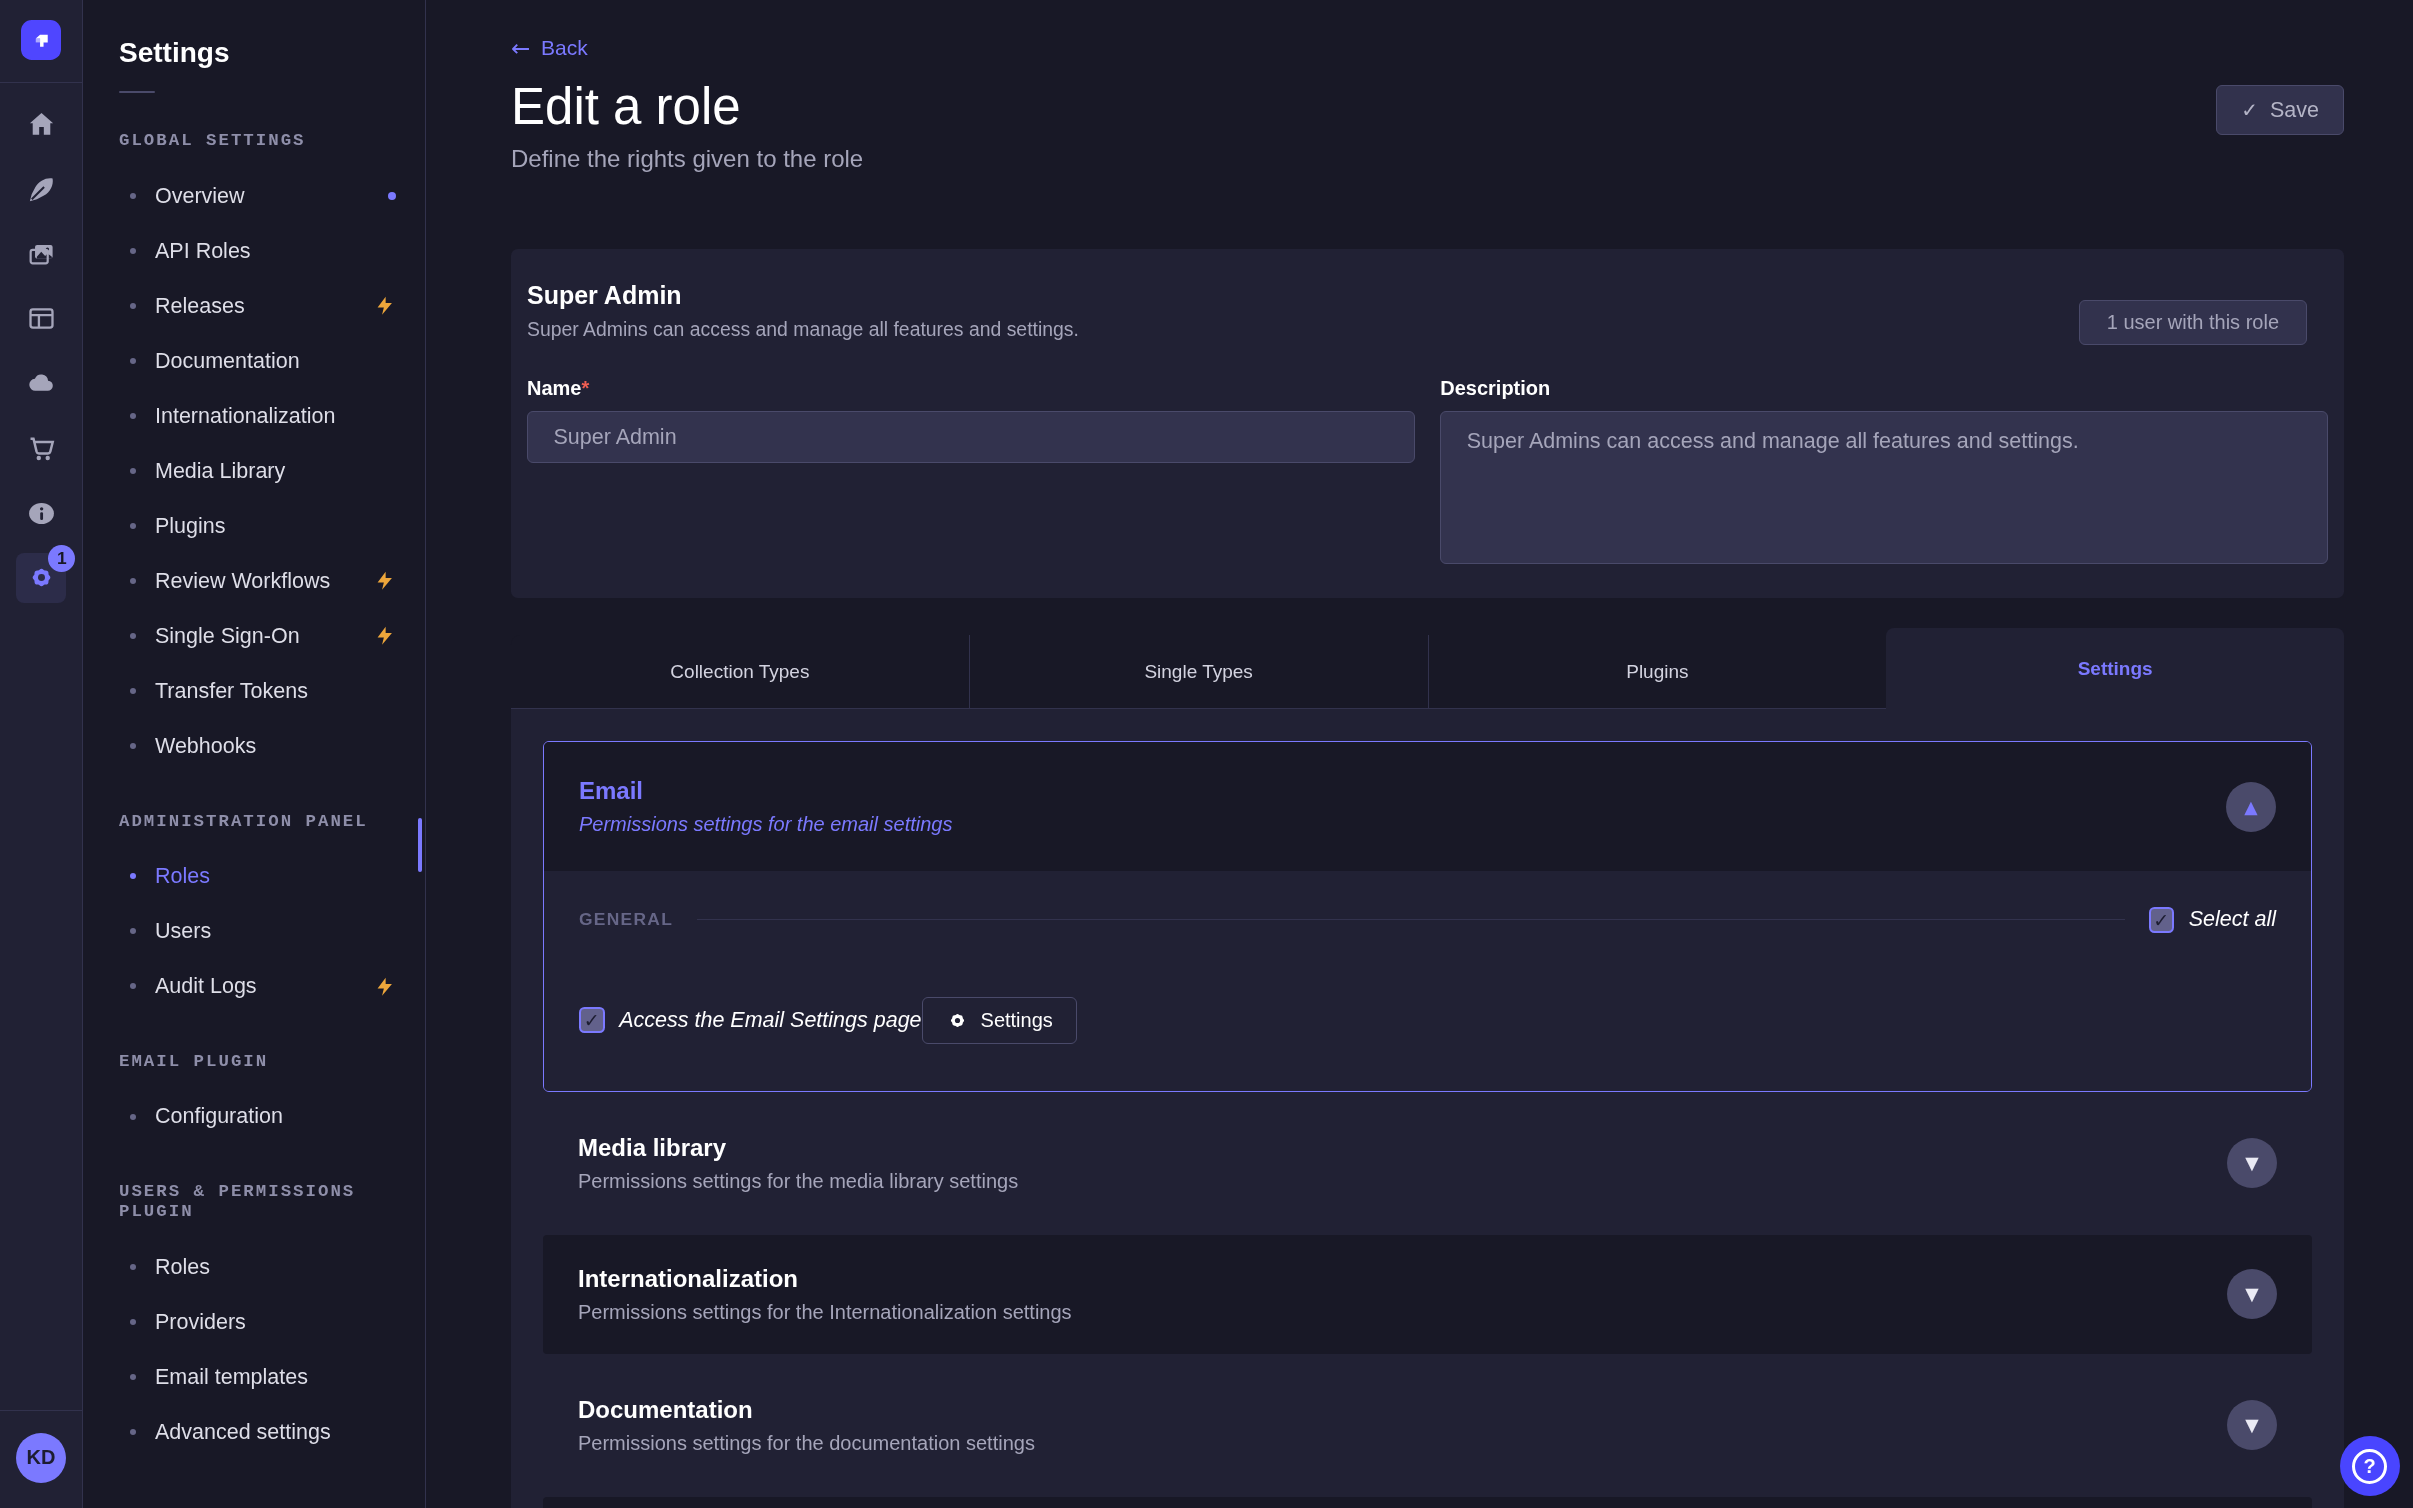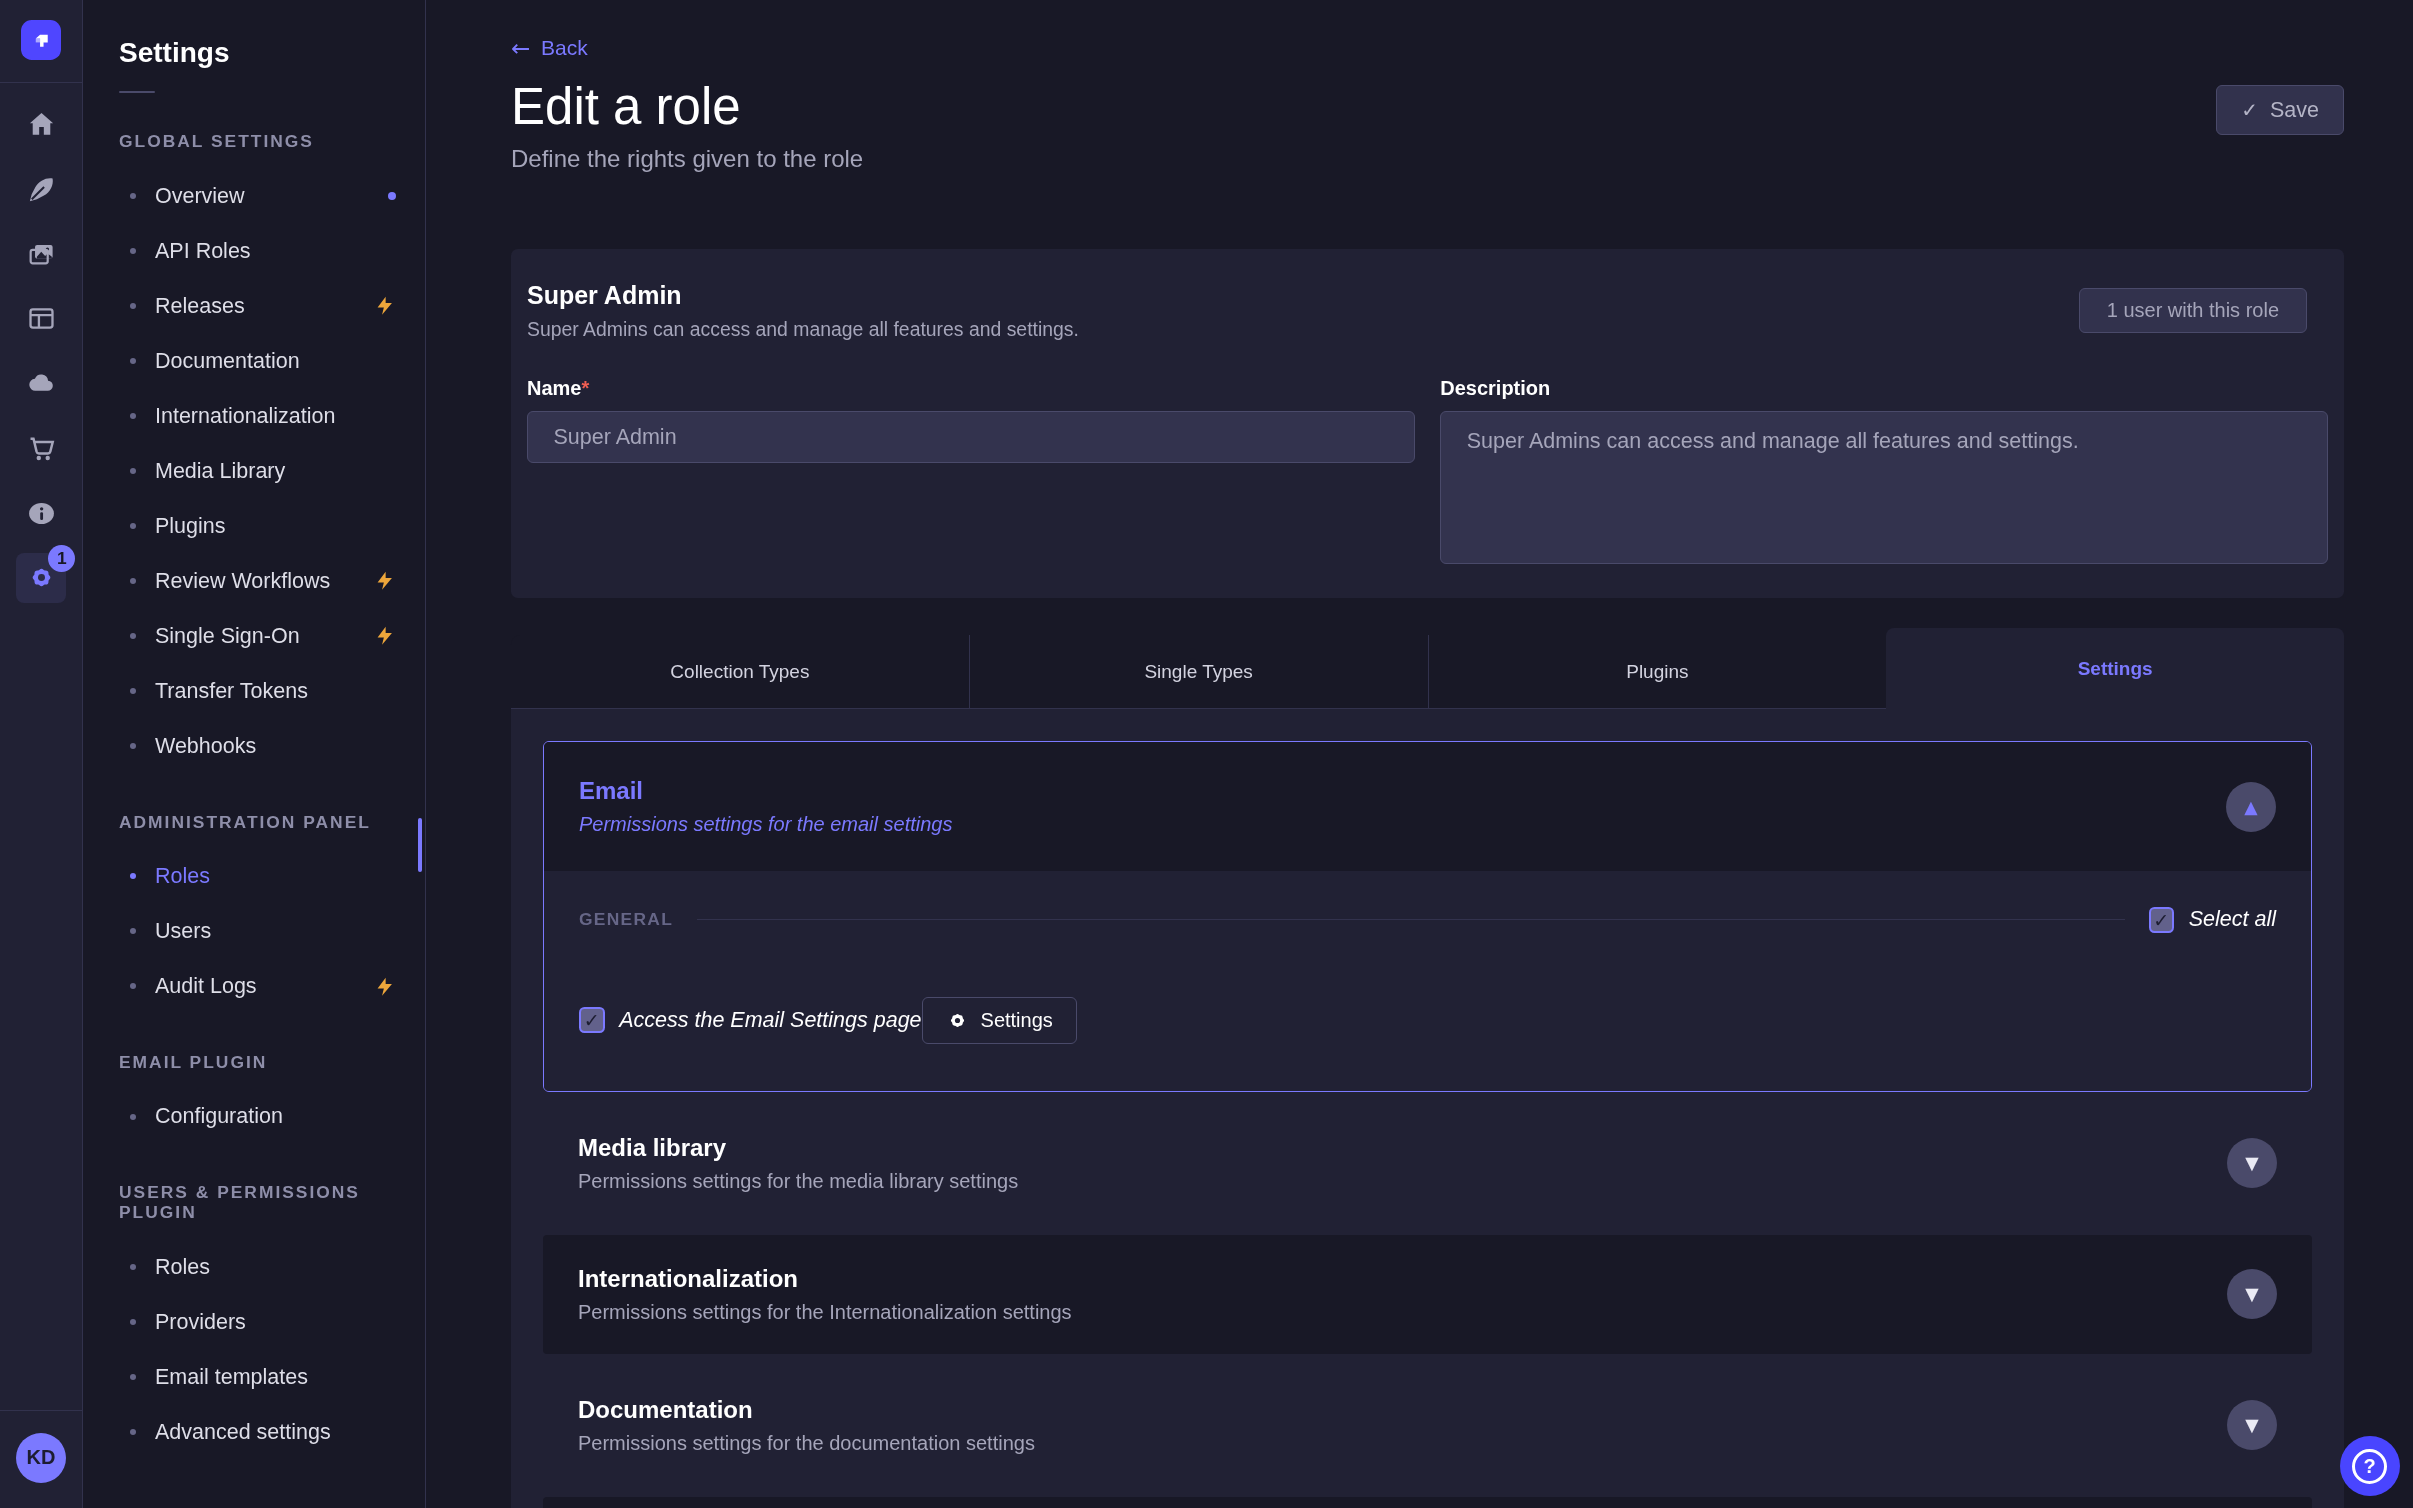--- a/index.html
+++ b/index.html
@@ -26,21 +26,21 @@
   .avatar { width:50px; height:50px; border-radius:50%; background:#7b79ff; color:#1d1d31;
     font-size:20px; font-weight:bold; display:flex; align-items:center; justify-content:center; cursor:pointer; }
 
   
   .subnav { width:343px; background:#181826; border-right:1.3px solid #32324d;
     flex-shrink:0; position:relative; padding-top:38px; }
   .subnav-title { margin-left:36px; font-size:28px; font-weight:bold; line-height:29.5px; }
   .subnav-divider { width:36px; height:2.7px; background:#4a4a6a; border-radius:1.3px;
     margin:23px 0 0 36px; }
   .section-heading { margin:38px 36px 17.4px 36px; font-size:17.4px; font-weight:bold;
-    letter-spacing:2px; color:#8e8ea9; line-height:20px; }
+    letter-spacing:2px; color:#8e8ea9; line-height:20px;font-family:Liberation Mono, monospace; }
   .nav-item { height:55px; display:flex; align-items:center; padding:0 29.5px 0 47px;
     cursor:pointer; color:#dedee8; }
   .bullet { width:6px; height:6px; border-radius:50%; background:#666687; flex-shrink:0; }
   .nav-label { margin-left:19px; font-size:21.5px; }
   .nav-item.active { color:#7b79ff; }
   .nav-item.active .bullet { background:#7b79ff; }
   .bolt { width:21.5px; height:21.5px; margin-left:auto; fill:#eda63b; flex-shrink:0; }
   .notif { width:8px; height:8px; border-radius:50%; background:#7b79ff; margin-left:auto; }
   .scroll-thumb { position:absolute; top:818px; right:2.7px; width:4px; height:54px;
     background:#7b79ff; border-radius:2px; cursor:pointer; }
@@ -55,21 +55,21 @@
   .save-btn { position:absolute; top:85px; right:69px; height:50px; padding:0 24px;
     background:#32324d; border:1.3px solid #4a4a6a; border-radius:6px; color:#b4b4c6;
     font-size:21.5px; display:flex; align-items:center; gap:12px; cursor:pointer; }
   .save-check { font-family:"DejaVu Sans", sans-serif; font-size:20px; }
 
   
   .role-card { margin-top:76px; background:#212134; border-radius:6.7px;
     padding:32px 16px; position:relative; }
   .card-title { font-size:25px; font-weight:bold; }
   .card-sub { margin-top:8.7px; font-size:19.4px; color:#a5a5ba; }
-  .users-btn { position:absolute; top:39px; right:37px; height:45px; padding:0 27px;
+  .users-btn { position:absolute; top:51px; right:37px; height:45px; padding:0 27px;
     background:#32324d; border:1.3px solid #4a4a6a; border-radius:6px; color:#a5a5ba;
     font-size:20px; display:flex; align-items:center; cursor:pointer; }
   .fields { display:flex; gap:25.5px; margin-top:36px; }
   .field { flex:1; }
   .field-label { font-size:20px; font-weight:bold; }
   .req { color:#ee5e52; }
   .text-input { width:100%; margin-top:10.7px; height:52px; background:#33334e;
     border:1.3px solid #4a4a6a; border-radius:6px; padding:0 25.5px; color:#a5a5ba;
     font-size:21.5px; font-family:"Liberation Sans", sans-serif; outline:none; }
   .text-area { width:100%; margin-top:10.7px; height:153px; background:#33334e;

